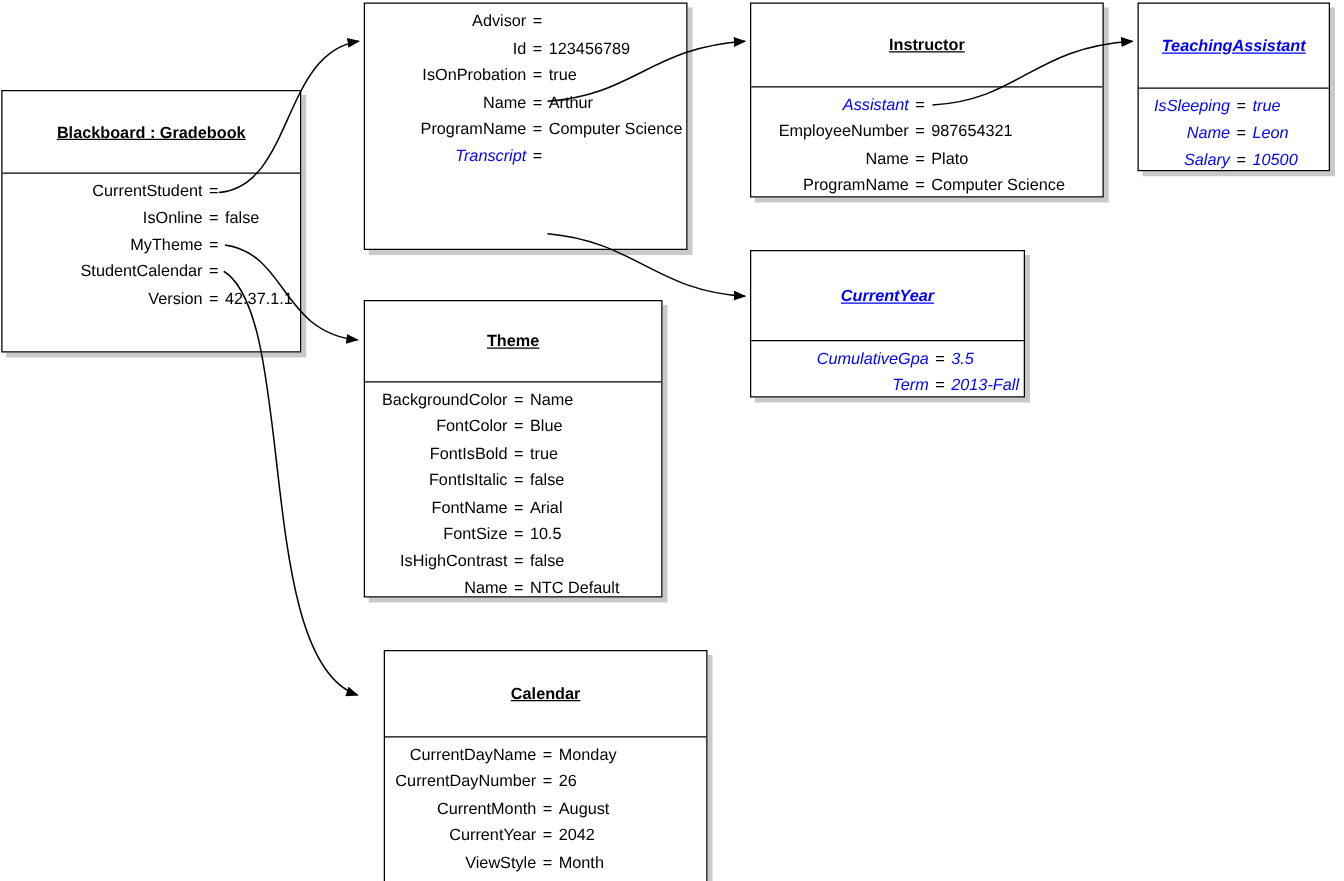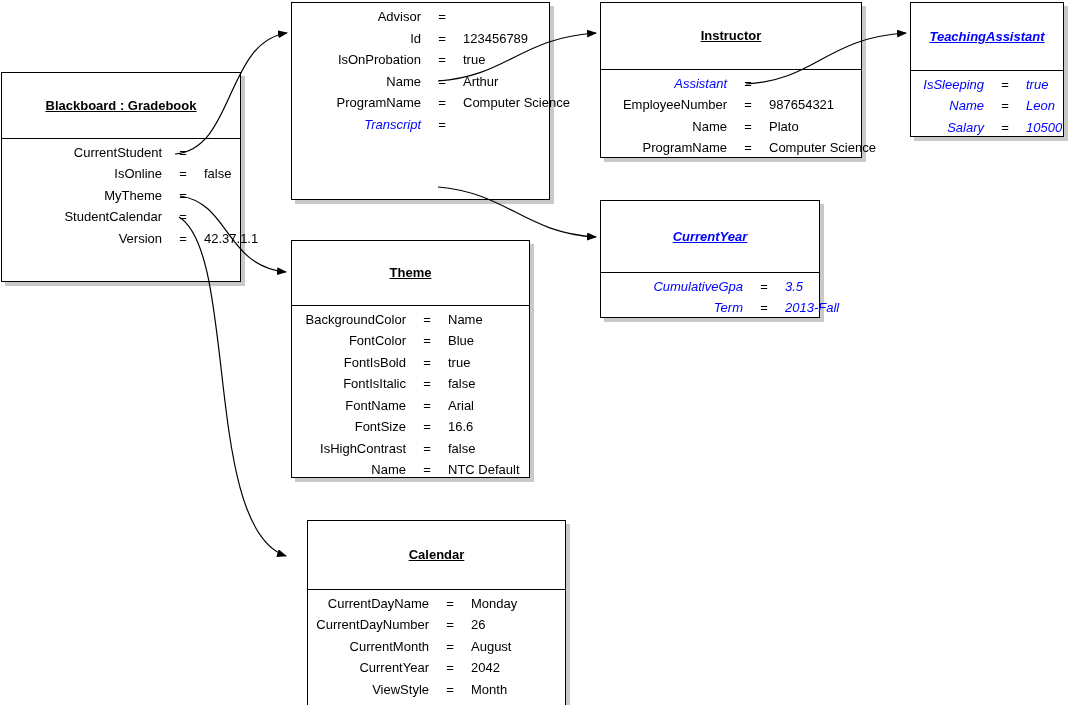--- a/index.html
+++ b/index.html
@@ -39,37 +39,37 @@
   .box.blue-title .box-title {
     color: #0000ff;
     font-style: italic;
   }
   .rows {
     padding: 3px 8px 0 8px;
   }
   .row {
     display: grid;
     grid-template-columns: var(--lw) 14px 1fr;
-    column-gap: 14px;
+    column-gap: 2px;
     height: 21.5px;
     align-items: center;
     font-size: 13px;
     white-space: nowrap;
   }
   .row .lbl { text-align: right; }
   .row .eq  { text-align: center; }
   .row .val { text-align: left; }
   .row.blue .lbl, .row.blue .val {
     color: #0000ff;
     font-style: italic;
   }
   
   .b-gradebook { left: 1px;   top: 72px;  width: 240px; height: 210px; --hh: 65.5px; --lw: 152px; }
   .b-student   { left: 291px; top: 2px;   width: 259px; height: 198px; --hh: 65.5px; --lw: 121px; }
-  .b-instructor{ left: 600px; top: 2px;   width: 262px; height: 156px; --hh: 66.5px; --lw: 118px; }
+  .b-instructor{ left: 600px; top: 2px;   width: 283px; height: 156px; --hh: 66.5px; --lw: 118px; }
   .b-ta        { left: 910px; top: 2px;   width: 154px; height: 135px; --hh: 67.5px; --lw: 65px;  }
   .b-reportcard{ left: 600px; top: 200px; width: 220px; height: 118px; --hh: 71.5px; --lw: 134px; }
   .b-theme     { left: 291px; top: 240px; width: 239px; height: 238px; --hh: 64.5px; --lw: 106px; }
   .b-calendar  { left: 307px; top: 520px; width: 259px; height: 217px; --hh: 68.5px; --lw: 113px; }
 
   #arrow-layer {
     position: absolute;
     left: 0; top: 0;
     width: 1075px;
     height: 705px;
@@ -248,21 +248,21 @@
         <span class="val">false</span>
       </div>
       <div class="row">
         <span class="lbl">FontName</span>
         <span class="eq">=</span>
         <span class="val">Arial</span>
       </div>
       <div class="row">
         <span class="lbl">FontSize</span>
         <span class="eq">=</span>
-        <span class="val">16.6</span>
+        <span class="val">10.5</span>
       </div>
       <div class="row">
         <span class="lbl">IsHighContrast</span>
         <span class="eq">=</span>
         <span class="val">false</span>
       </div>
       <div class="row">
         <span class="lbl">Name</span>
         <span class="eq">=</span>
         <span class="val">NTC Default</span>

